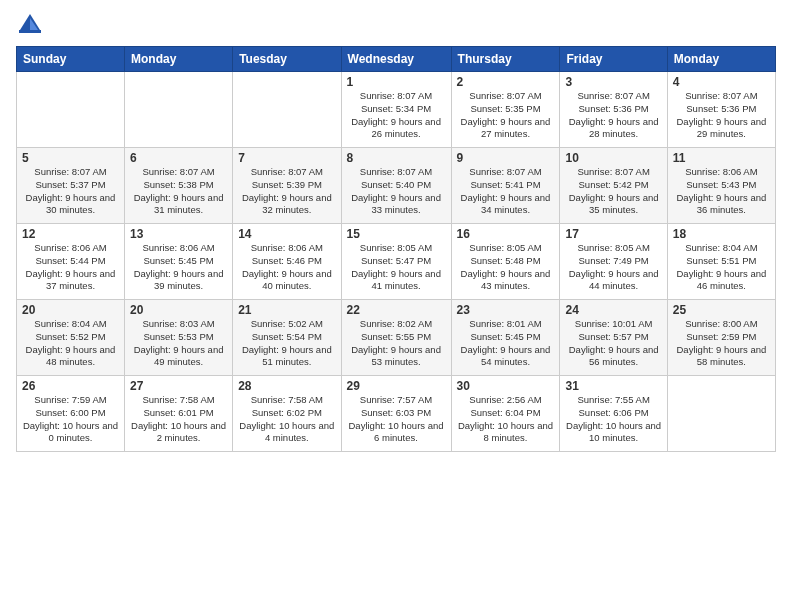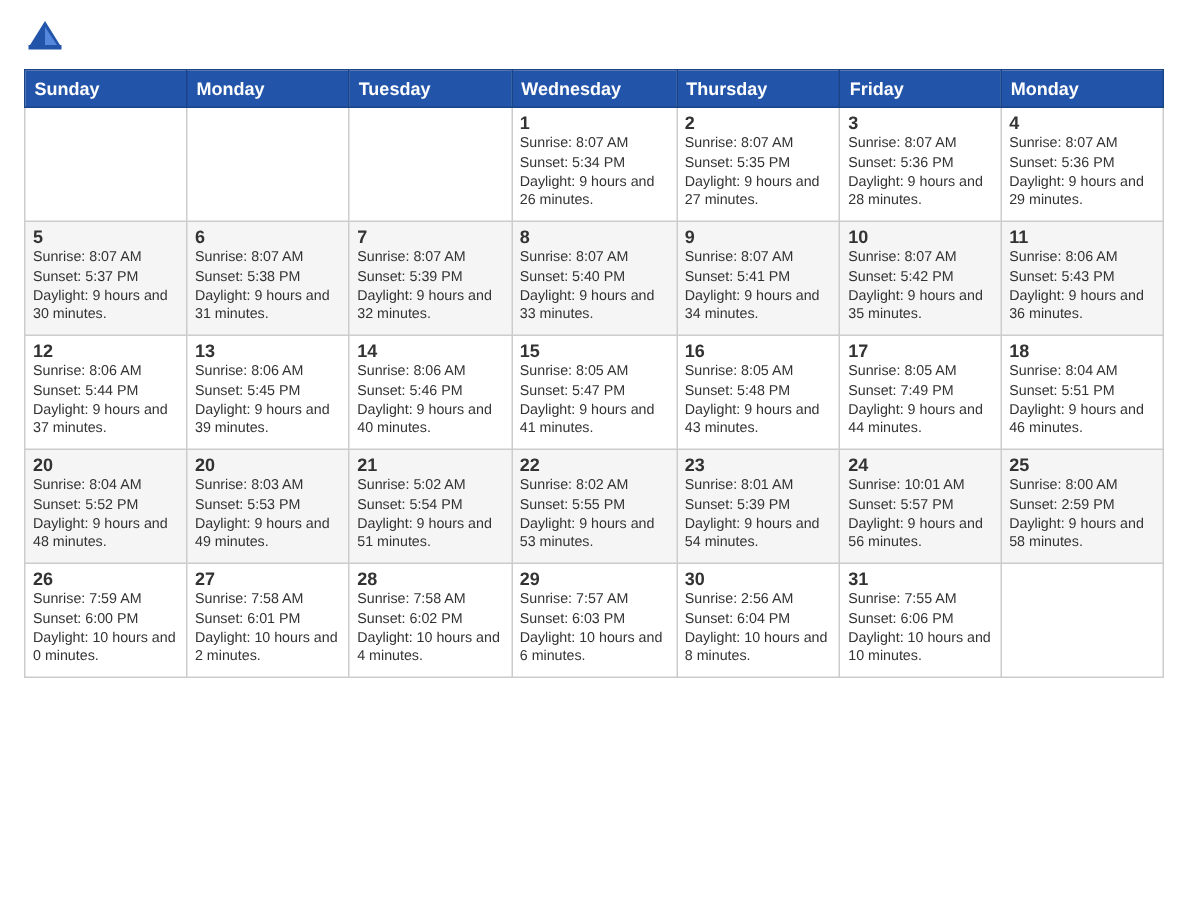--- a/index.html
+++ b/index.html
@@ -87,20 +87,21 @@
     .day-number {
       font-size: 12px;
       font-weight: bold;
       color: #333;
       margin-bottom: 1px;
     }
     .day-info {
       font-size: 9.5px;
       color: #333;
       line-height: 1.35;
+      text-align: center;
     }
     .empty-cell {
       background: #fff !important;
     }
   </style>
 </head>
 <body>
 
 <div class="page">
   <div class="header">
@@ -272,21 +273,21 @@
           </td>
           <td>
             <div class="day-number">22</div>
             <div class="day-info">Sunrise: 8:02 AM
 Sunset: 5:55 PM
 Daylight: 9 hours and 53 minutes.</div>
           </td>
           <td>
             <div class="day-number">23</div>
             <div class="day-info">Sunrise: 8:01 AM
-Sunset: 5:39 PM
+Sunset: 5:45 PM
 Daylight: 9 hours and 54 minutes.</div>
           </td>
           <td>
             <div class="day-number">24</div>
             <div class="day-info">Sunrise: 10:01 AM
 Sunset: 5:57 PM
 Daylight: 9 hours and 56 minutes.</div>
           </td>
           <td>
             <div class="day-number">25</div>

